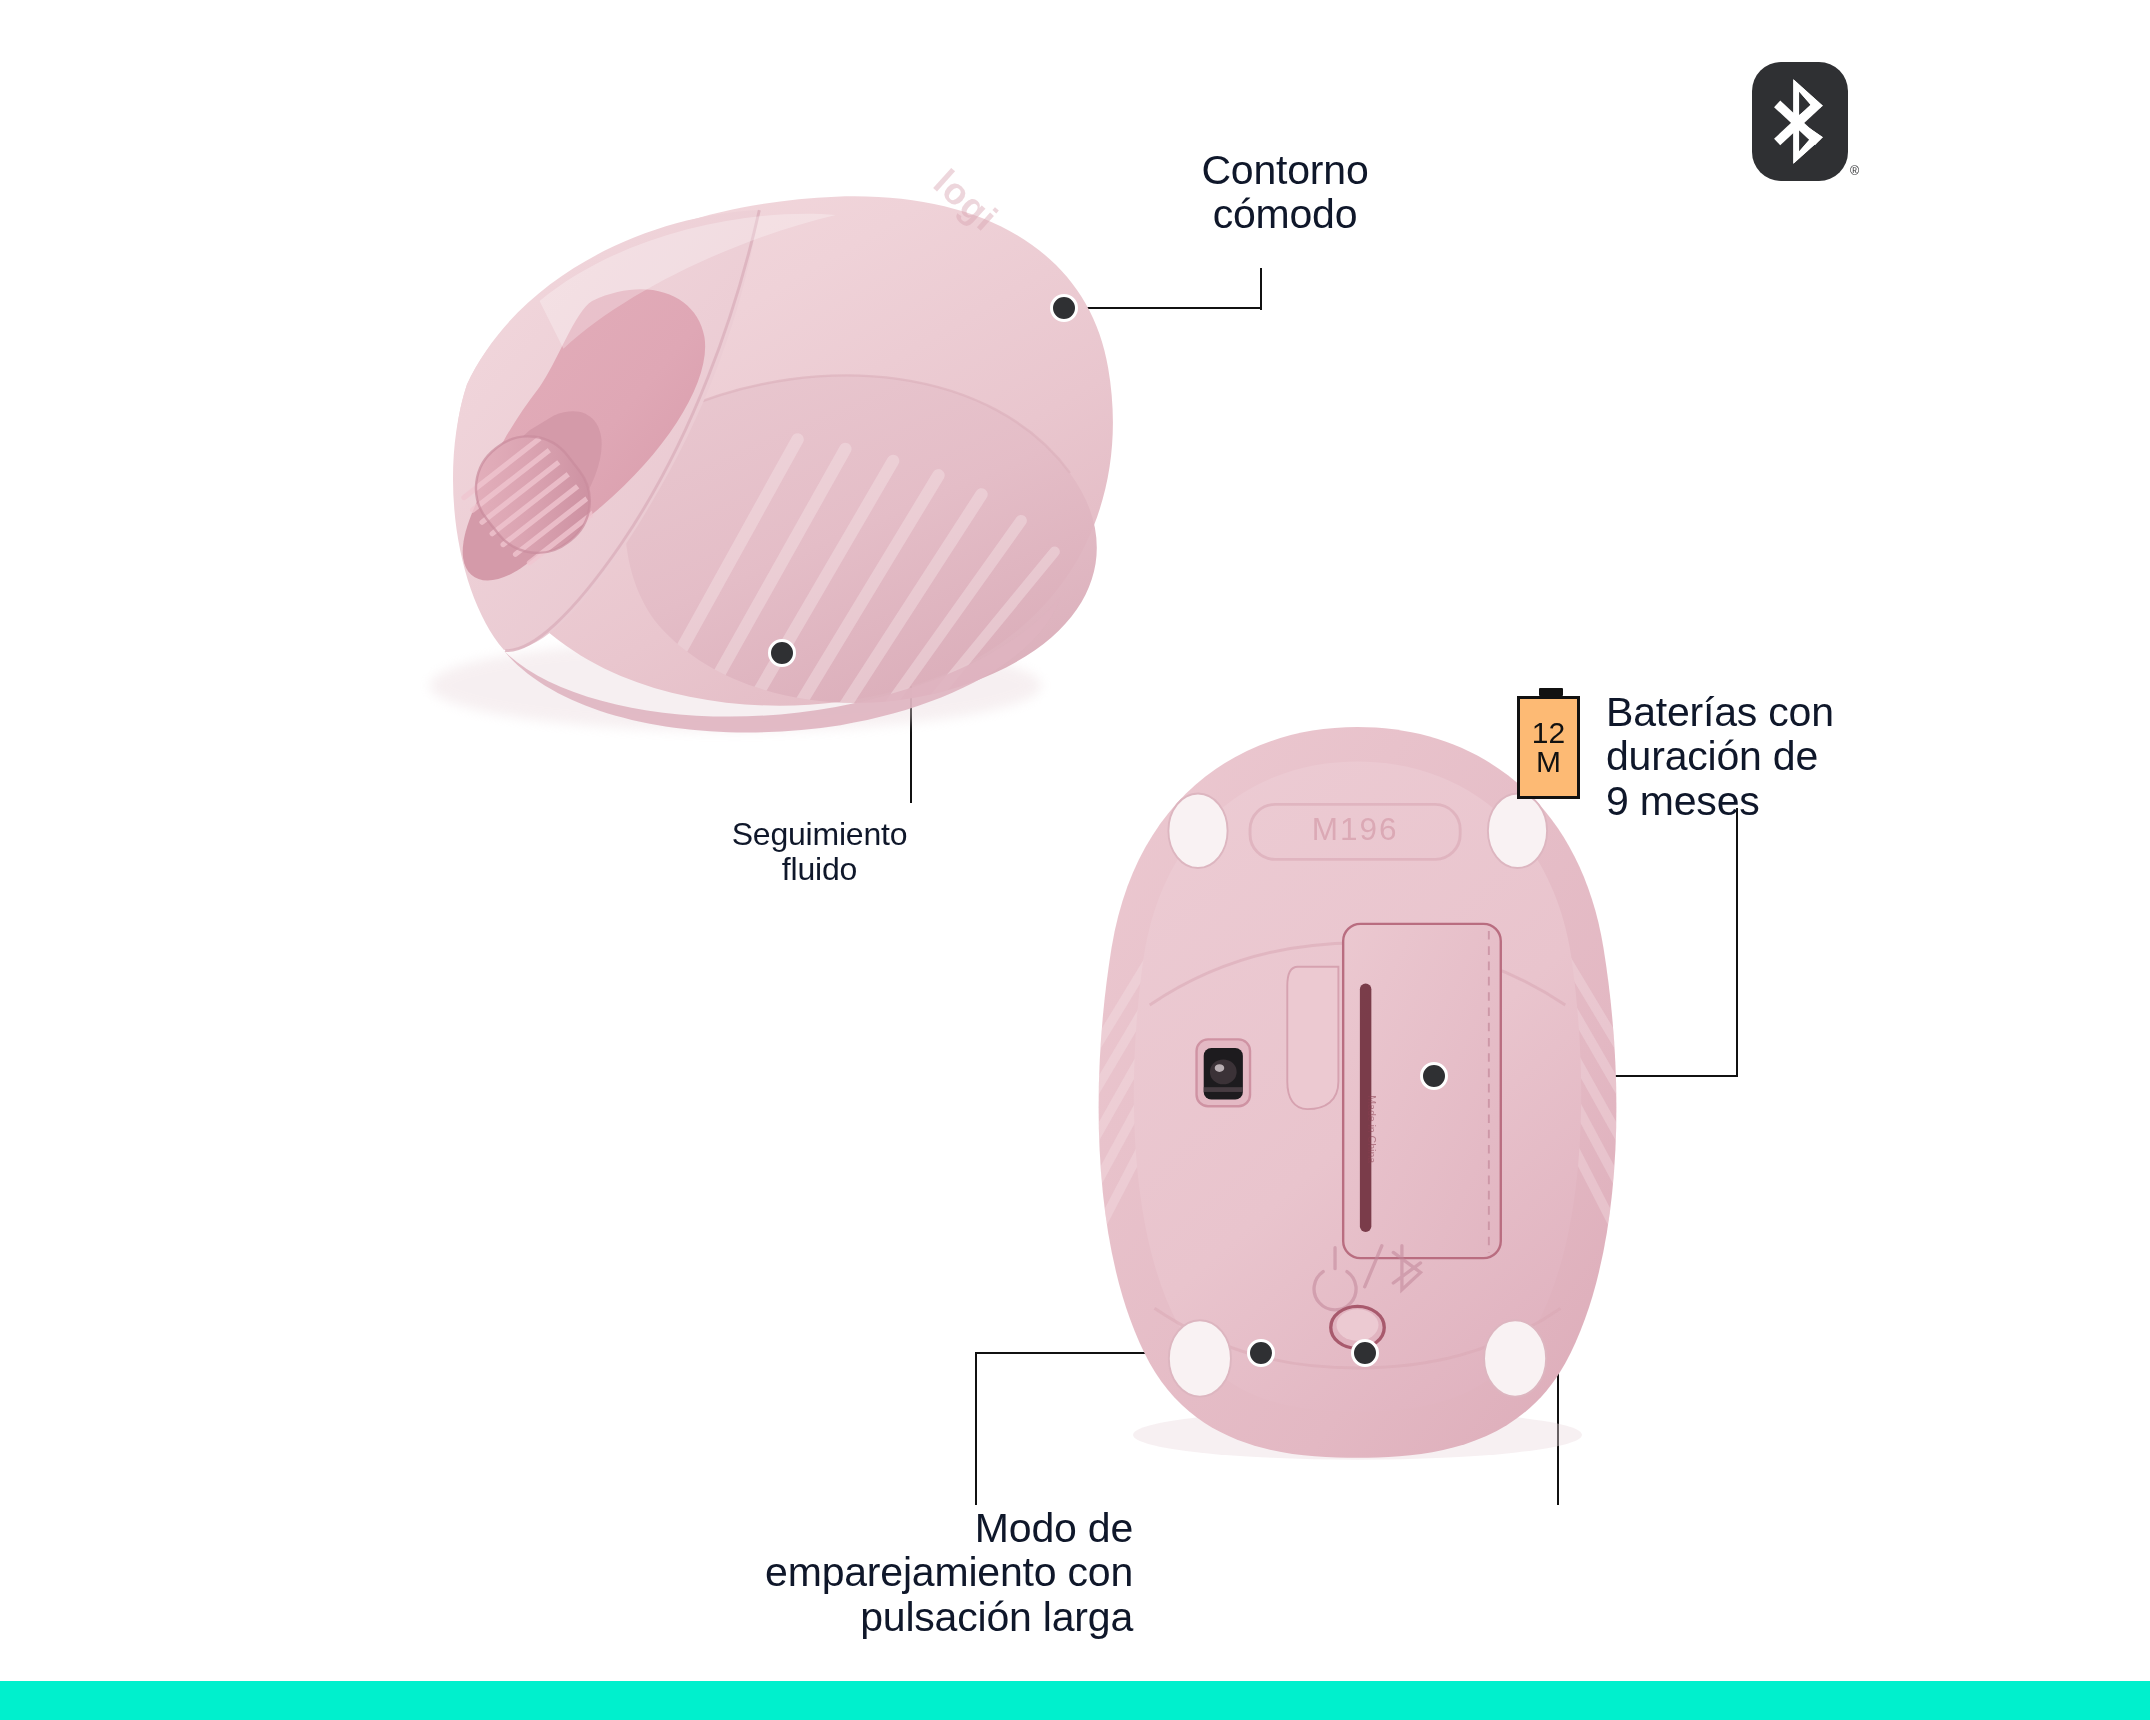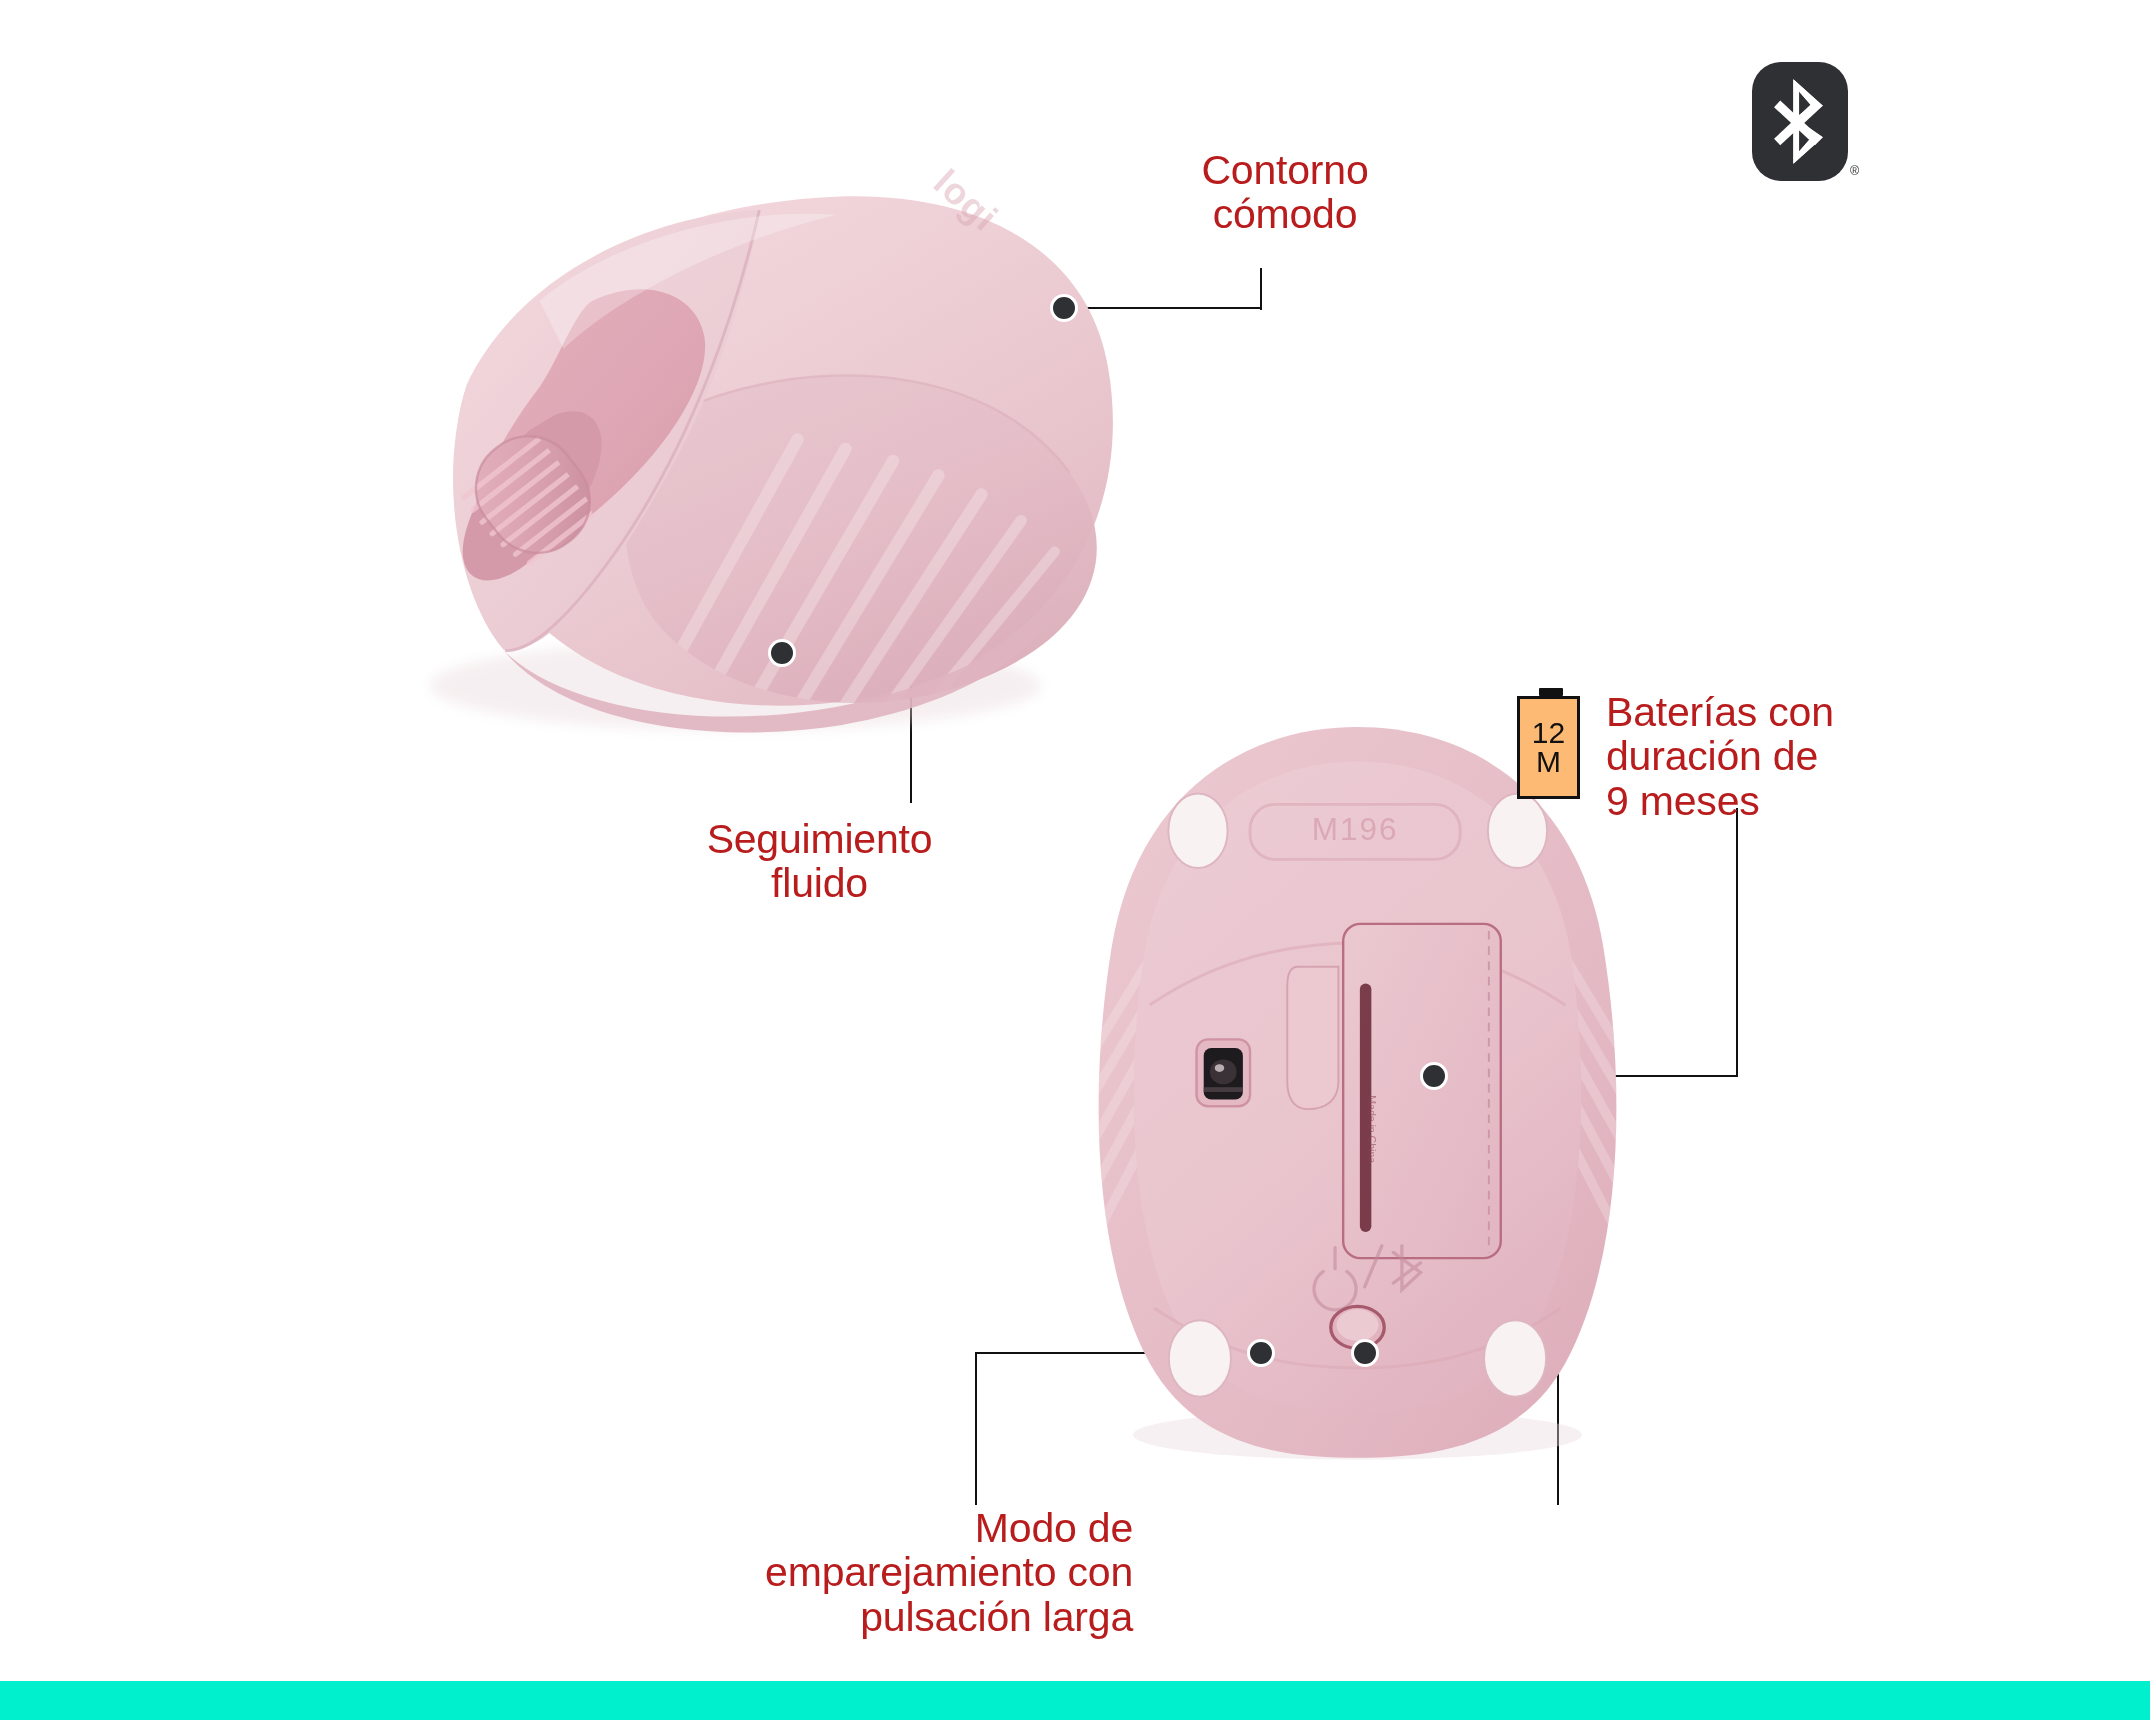--- a/index.html
+++ b/index.html
@@ -8,21 +8,21 @@
     background:#ffffff;
     font-family:"Liberation Sans", sans-serif;
     overflow:hidden;
     position:relative;
   }
   .stage{position:absolute;inset:0;}
 
   
   .callout-text{
     position:absolute;
-    color:#b91c1c;
+    color:#0f172a;
     font-weight:400;
     line-height:1.08;
     letter-spacing:-0.2px;
     white-space:pre-line;
     font-family:"Liberation Sans", sans-serif;
   }
 
   
   .lead{position:absolute;background:#111111;}
   .lead-h{height:2.4px;}
@@ -363,21 +363,21 @@
 
   <div class="dot" style="left:1050px;top:294px;width:28px;height:28px;"></div>
   <div class="lead lead-h" style="left:1073px;top:307px;width:188px;"></div>
   <div class="lead lead-v" style="left:1260px;top:268px;height:42px;"></div>
   <div class="callout-text" style="left:1137px;top:148px;width:296px;font-size:41px;text-align:center;">Contorno
 cómodo</div>
 
   <div class="dot" style="left:768px;top:639px;width:28px;height:28px;"></div>
   <div class="lead lead-h" style="left:790px;top:651px;width:123px;"></div>
   <div class="lead lead-v" style="left:910px;top:651px;height:152px;"></div>
-  <div class="callout-text" style="left:662px;top:817px;width:315px;font-size:41px;text-align:center;">Seguimiento
+  <div class="callout-text" style="left:662px;top:817px;width:315px;font-size:32px;text-align:center;">Seguimiento
 fluido</div>
 
   <div class="dot" style="left:1420px;top:1062px;width:28px;height:28px;"></div>
   <div class="lead lead-h" style="left:1442px;top:1075px;width:296px;"></div>
   <div class="lead lead-v" style="left:1736px;top:808px;height:269px;"></div>
   <div class="callout-text" style="left:1606px;top:690px;width:315px;font-size:41px;text-align:left;">Baterías con
 duración de
 9 meses</div>
 
   <div class="dot" style="left:1247px;top:1339px;width:28px;height:28px;"></div>

